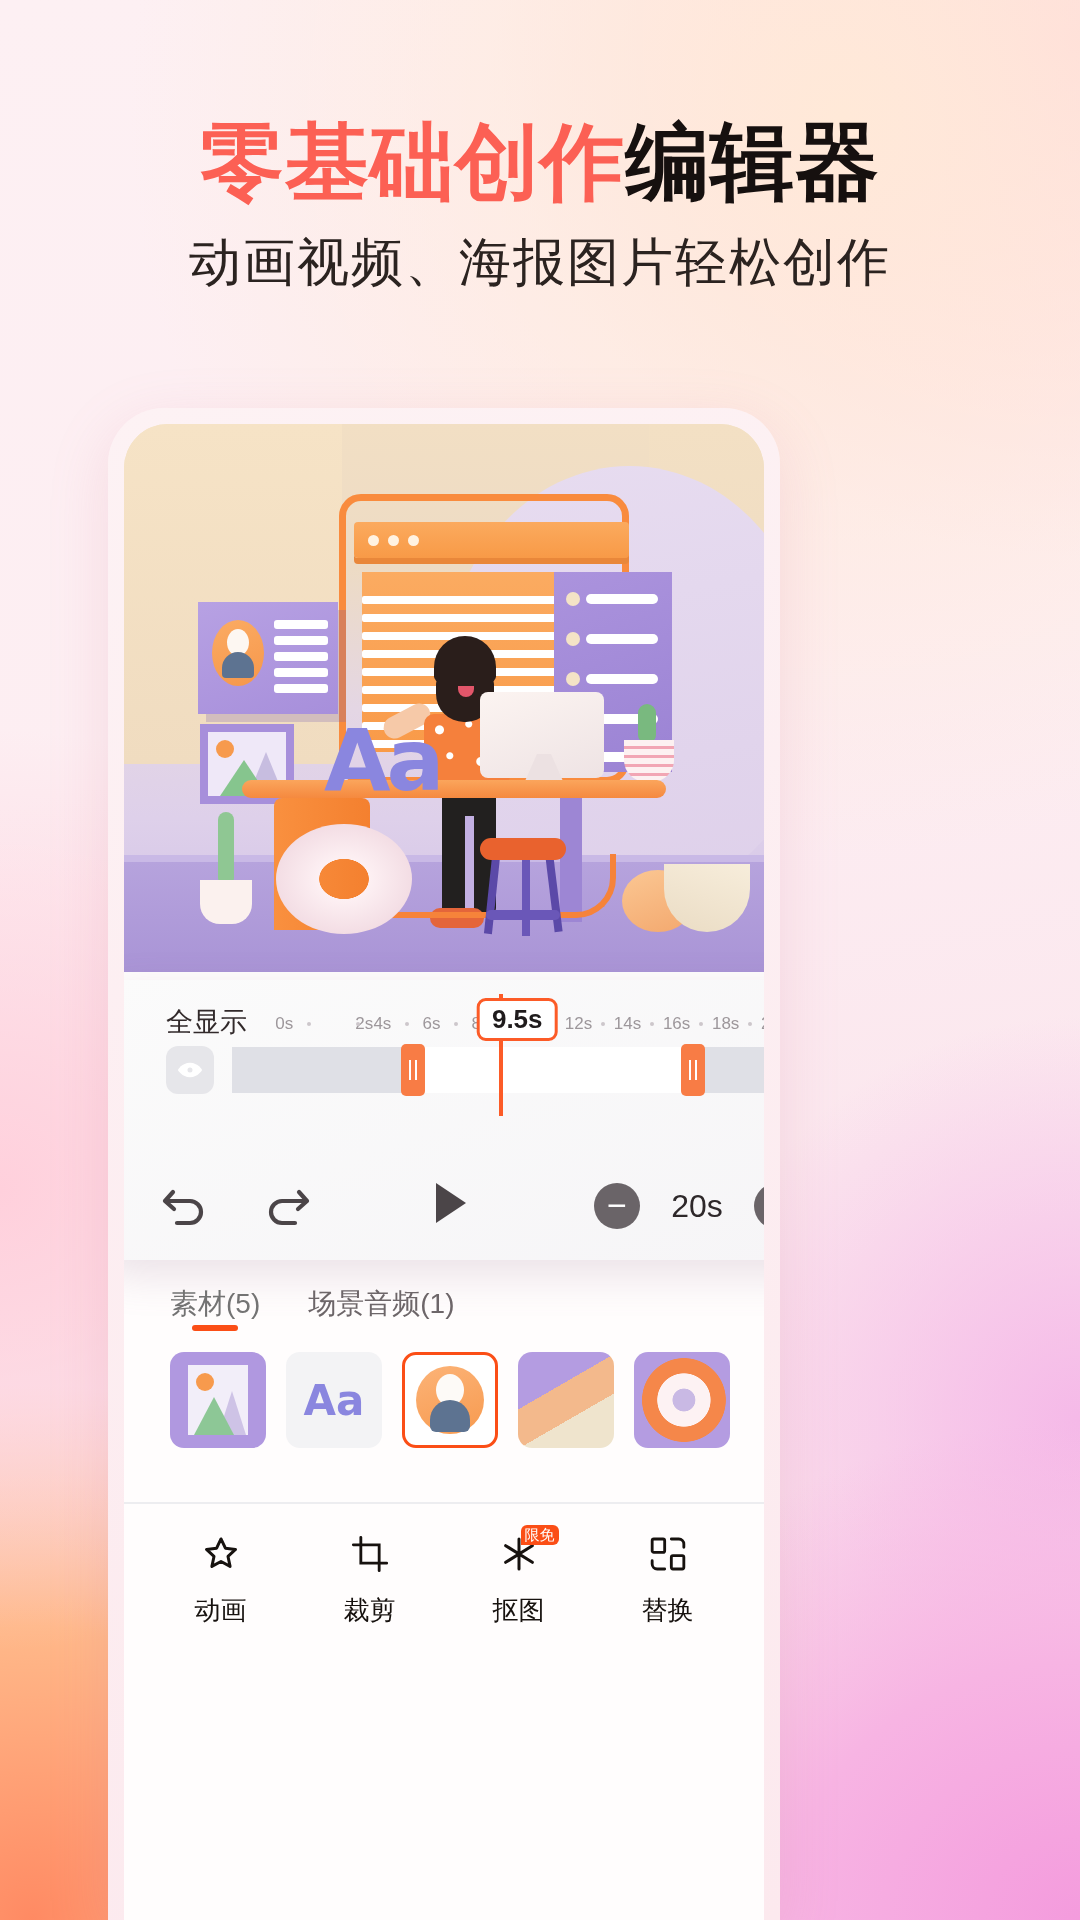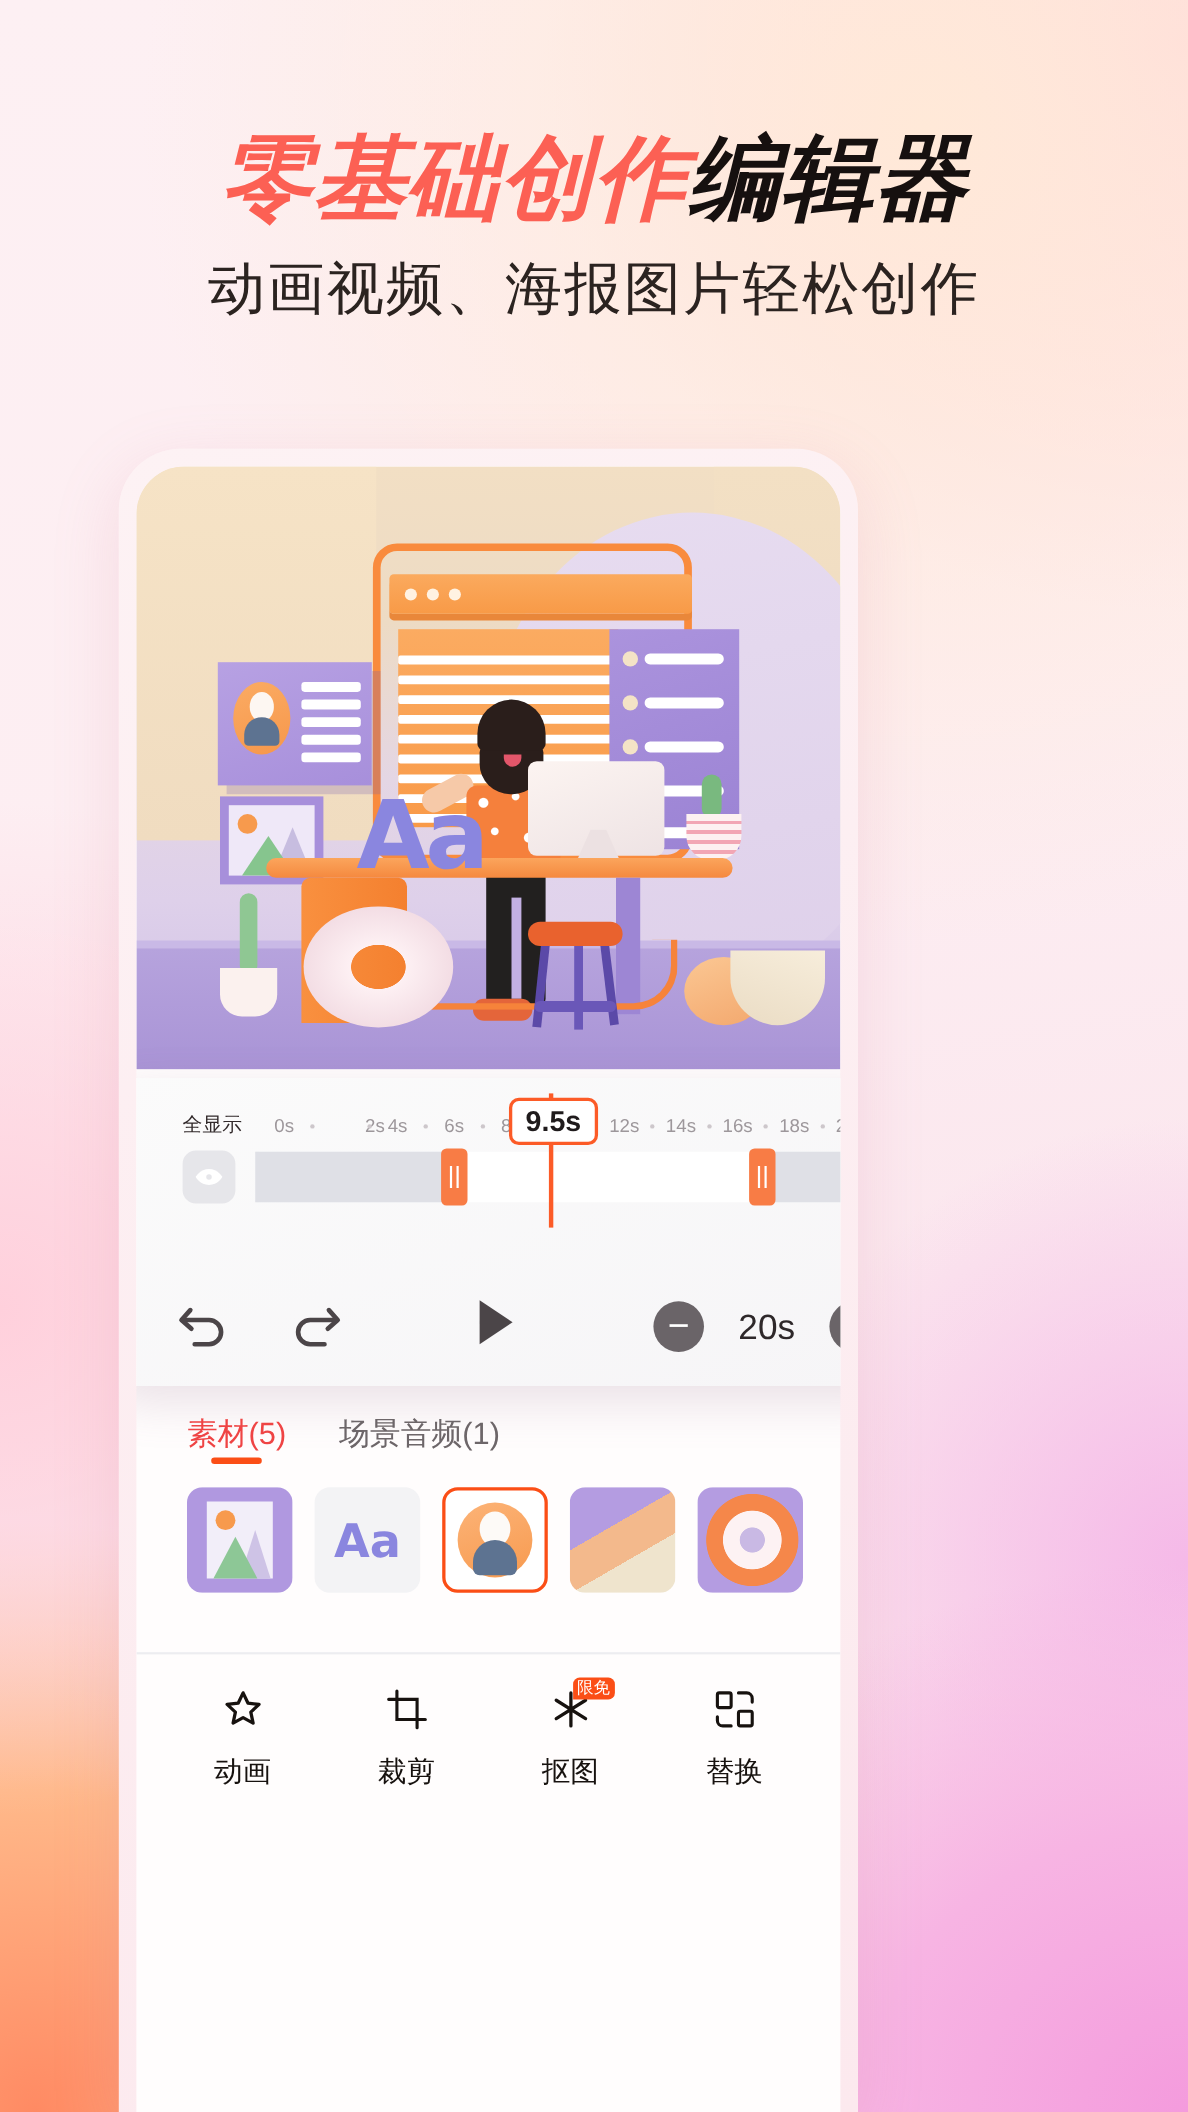--- a/index.html
+++ b/index.html
@@ -18,21 +18,21 @@
       radial-gradient(70% 40% at 0% 62%,   #ffd0dc 0%, rgba(255,208,220,0) 60%),
       radial-gradient(80% 45% at 3% 100%,  #ff8a63 0%, #ffb98a 34%, rgba(255,185,138,0) 62%),
       radial-gradient(85% 42% at 100% 100%,#f49bdd 0%, #f7b4e3 32%, rgba(247,180,227,0) 62%),
       radial-gradient(60% 34% at 100% 74%, #f5b9e8 0%, rgba(245,185,232,0) 62%),
       linear-gradient(170deg,#fdf0f3 0%, #fdeef2 38%, #fbe7ee 62%, #fbdfe9 100%);
   }
 
   
   #headings{position:absolute;top:118px;left:0;width:1080px;text-align:center;}
   .h1{font-size:84px;line-height:1.05;font-weight:bold;letter-spacing:1px;
-      font-family:"DejaVu Sans","Liberation Sans",sans-serif;white-space:nowrap;font-style:italic;}
+      font-family:"DejaVu Sans","Liberation Sans",sans-serif;white-space:nowrap;}
   .h1 .red{color:#fc6054;}
   .h1 .dark{color:#16100f;}
   .h2{margin-top:22px;font-size:52px;color:#2b2320;letter-spacing:2px;
       font-family:"Liberation Sans","DejaVu Sans",sans-serif;}
 
   
   #phone{position:absolute;left:108px;top:408px;width:672px;height:1512px;
     background:linear-gradient(160deg,#fdf2f4,#fce9ee);
     border-radius:56px 56px 0 0;
     box-shadow:0 18px 60px rgba(210,120,150,.18);
@@ -128,21 +128,21 @@
   
   #aa{left:200px;top:286px;font-size:86px;color:#8a86df;font-weight:bold;font-family:"DejaVu Sans",sans-serif;letter-spacing:-4px;}
   
   #cable{left:162px;top:430px;width:330px;height:64px;border:6px solid #f6833a;border-top:none;border-radius:0 0 40px 40px;}
 
   
   #timeline-card{position:absolute;left:-28px;top:556px;width:728px;height:280px;
     background:linear-gradient(160deg,#fbfbfb,#f6f5f7);
     border-radius:30px;box-shadow:0 14px 44px rgba(150,110,140,.20);}
   #tl-row{position:absolute;left:70px;top:24px;width:630px;height:36px;display:flex;align-items:center;}
-  #tl-label{font-size:18px;color:#31292a;white-space:nowrap;}
+  #tl-label{font-size:27px;color:#31292a;white-space:nowrap;}
   #tl-ruler{position:relative;flex:1;height:36px;margin-left:16px;}
   .tick{position:absolute;top:10px;font-size:17px;color:#9d979b;transform:translateX(-50%);}
   .mdot{position:absolute;top:18px;width:4px;height:4px;border-radius:50%;background:#cdc7cb;transform:translateX(-50%);}
   #playhead-badge{position:absolute;top:-6px;transform:translateX(-50%);
     background:#fff;border:3px solid #fc5b27;border-radius:9px;padding:3px 12px;
     font-size:26px;font-weight:bold;color:#1f1b1c;z-index:4;}
   #tl-track-row{position:absolute;left:70px;top:66px;width:632px;height:48px;display:flex;align-items:center;}
   #eye-btn{width:48px;height:48px;border-radius:12px;background:#e6e6ea;
     display:flex;align-items:center;justify-content:center;flex:0 0 48px;}
   #track-wrap{position:relative;flex:1;height:46px;margin-left:18px;background:#fff;border-radius:4px;}
@@ -155,21 +155,21 @@
   #ctrl-row{position:absolute;left:64px;top:196px;width:640px;height:60px;display:flex;align-items:center;}
   .ctrl-ic{font-size:44px;color:#4b4548;line-height:1;}
   #zoom-group{display:flex;align-items:center;gap:20px;margin-left:auto;}
   .circ{width:46px;height:46px;border-radius:50%;background:#6a6468;color:#fff;
     display:flex;align-items:center;justify-content:center;font-size:34px;line-height:0.7;}
   #zoom-val{font-size:32px;color:#2e282a;min-width:74px;text-align:center;}
 
   
   #tabs{position:absolute;left:0;top:852px;width:100%;height:64px;display:flex;align-items:center;padding-left:46px;gap:48px;}
   .tab{position:relative;font-size:28px;color:#6d6669;padding-bottom:8px;}
-  .tab.active{color:#ef4444;}
+  .tab.active{color:#737373;}
   .tab.active::after{content:"";position:absolute;left:50%;bottom:0;transform:translateX(-50%);
     width:46px;height:6px;border-radius:3px;background:#fb4e16;}
 
   
   #thumbs{position:absolute;left:46px;top:928px;width:616px;height:108px;display:flex;gap:20px;}
   .thumb{width:96px;height:96px;border-radius:14px;background:#f3f3f5;position:relative;overflow:hidden;flex:0 0 96px;
     display:flex;align-items:center;justify-content:center;}
   .thumb.sel{border:3px solid #fb4e16;background:#fff;}
   .t-pic{width:100%;height:100%;background:#b098e0;display:flex;align-items:center;justify-content:center;}
   .t-pic-in{width:60px;height:70px;background:#f2eef9;position:relative;}

